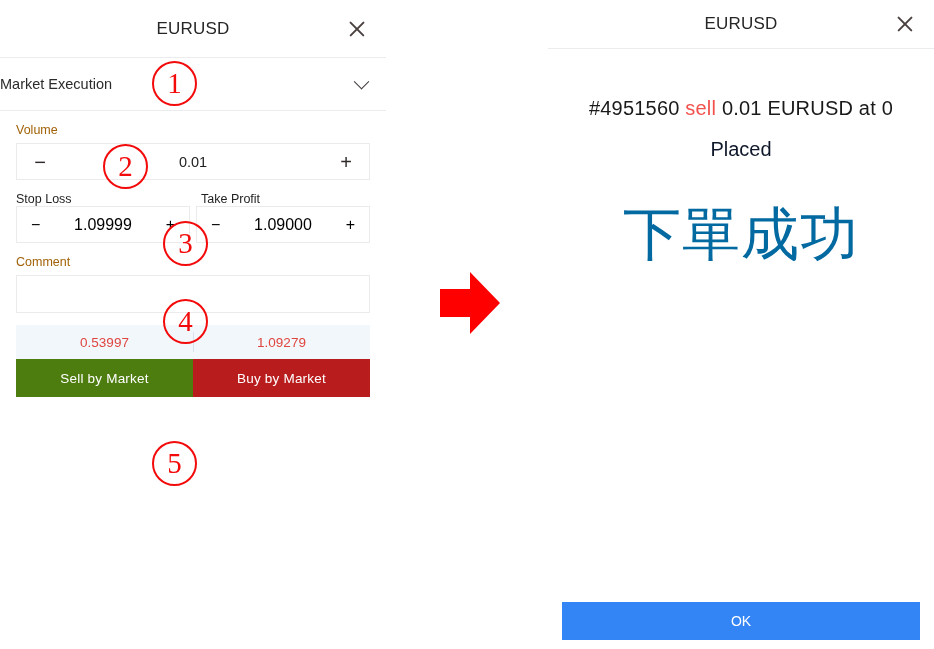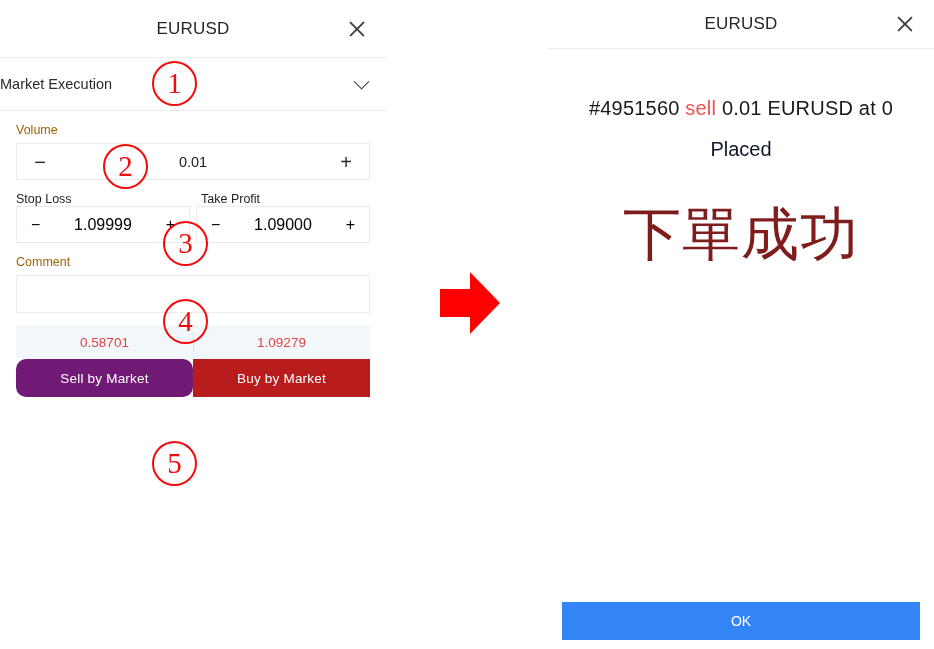--- a/index.html
+++ b/index.html
@@ -96,21 +96,21 @@
   .quote-cell + .quote-cell::before {
     content: ""; position: absolute; left: 0; top: 7px; bottom: 7px;
     width: 1px; background: #d8e2ec;
   }
 
   .action-row { margin: 0 16px; display: flex; height: 38px; }
   .btn-sell, .btn-buy {
     flex: 1; display: flex; align-items: center; justify-content: center;
     font-size: 13.5px; color: #fff; cursor: pointer; letter-spacing: .2px;
   }
-  .btn-sell { background: #701a75; border-radius: 10px; }
+  .btn-sell { background: #4d7c0f; }
   .btn-buy  { background: #b91c1c; }
 
   
   #arrow { position: absolute; left: 440px; top: 272px; width: 60px; height: 62px; }
 
   
   #right-panel {
     position: absolute; left: 548px; top: 0; width: 386px; height: 649px;
     background: #fff;
   }
@@ -123,21 +123,21 @@
     margin-top: 48px; text-align: center;
     font-size: 20px; color: #1a1a1a; letter-spacing: .2px;
   }
   .confirm-line .sell { color: #f2514d; }
   .placed {
     margin-top: 18px; text-align: center;
     font-size: 20px; color: #0f172a;
   }
   .cjk-success {
     margin-top: 44px; text-align: center;
-    font-size: 58px; color: #7f1d1d; font-weight: 400;
+    font-size: 58px; color: #0369a1; font-weight: 400;
     letter-spacing: 1px; line-height: 1;
   }
   .ok-btn {
     position: absolute; left: 14px; right: 14px; top: 602px; height: 38px;
     background: #3385f5; color: #fff; font-size: 14px;
     display: flex; align-items: center; justify-content: center;
     cursor: pointer;
   }
 
   
@@ -195,21 +195,21 @@
       </div>
     </div>
 
     <div class="section">
       <div class="field-label">Comment</div>
       <div class="comment-box"></div>
     </div>
 
     <div class="section">
       <div class="quote-strip">
-        <div class="quote-cell">0.58701</div>
+        <div class="quote-cell">0.53997</div>
         <div class="quote-cell">1.09279</div>
       </div>
       <div class="action-row">
         <div class="btn-sell">Sell by Market</div>
         <div class="btn-buy">Buy by Market</div>
       </div>
     </div>
   </div>
 
   <div id="arrow">

